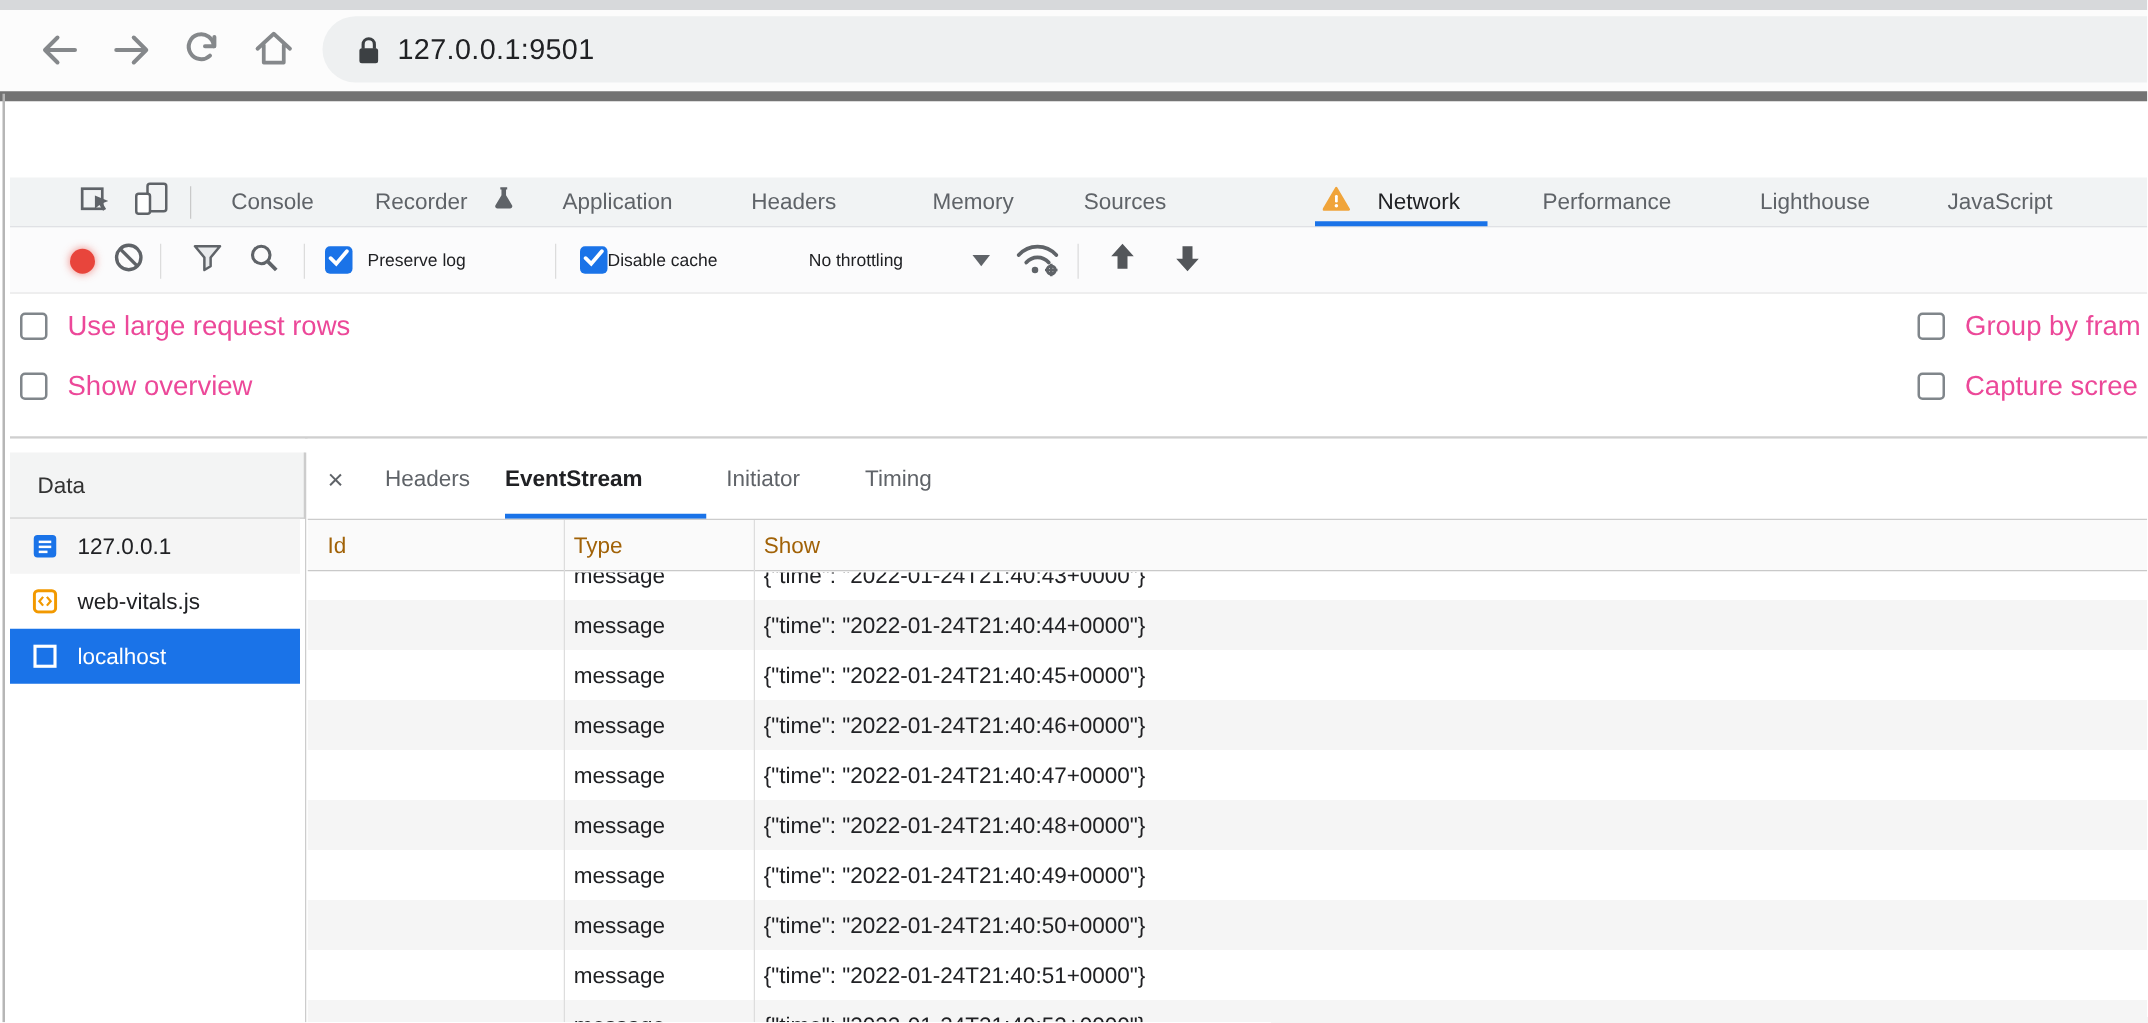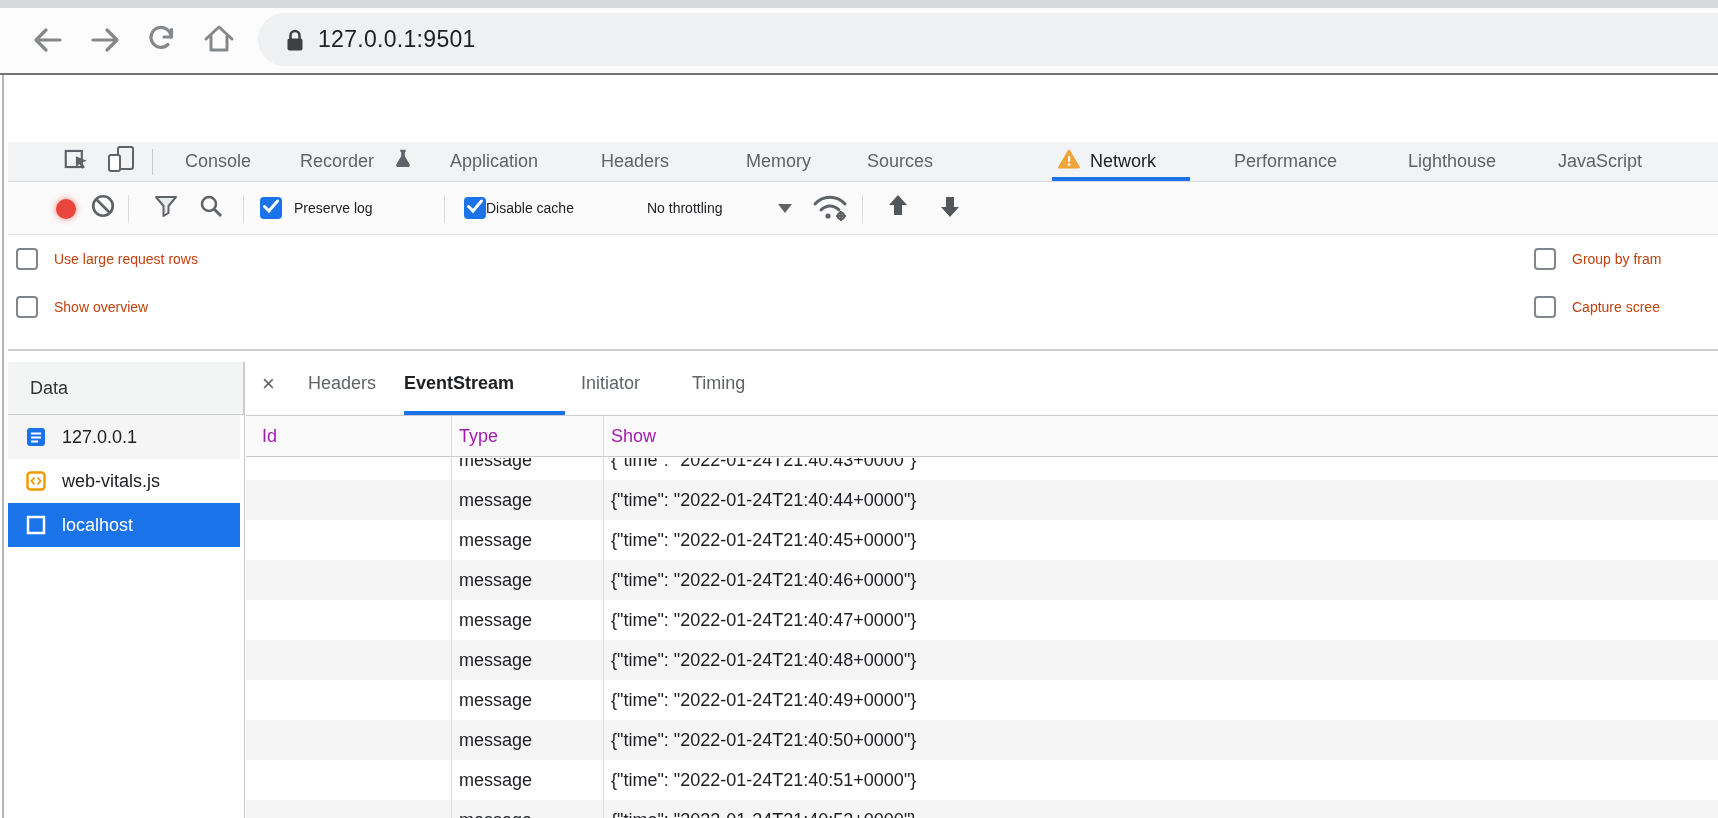--- a/index.html
+++ b/index.html
@@ -1,21 +1,21 @@
 <!DOCTYPE html>
 <html><head>
 <meta charset="utf-8">
 <style>
   html,body{margin:0;padding:0;background:#fff;}
   #screen{position:relative;width:1718px;height:818px;overflow:hidden;
     font-family:"Liberation Sans",sans-serif;color:#202124;background:#fff;}
   .abs{position:absolute;}
   
   #top-edge{left:0;top:0;width:1718px;height:8px;background:#d7d9db;}
-  #browser-toolbar{left:0;top:8px;width:1718px;height:65px;background:#fcfcfc;border-bottom:2px solid #737373;}
+  #browser-toolbar{left:0;top:8px;width:1718px;height:65px;background:#fcfcfc;border-bottom:8px solid #737373;}
   .navbtn{top:15px;width:38px;height:38px;display:flex;align-items:center;justify-content:center;}
   #url-pill{left:258px;top:5px;width:1460px;height:53px;background:#eef0f1;border-radius:27px 0 0 27px;display:flex;align-items:center;}
   #url-text{margin-left:60px;font-size:23px;color:#202124;letter-spacing:.3px;}
   
   #dt-titlebar{left:8px;top:90px;width:1710px;height:52px;background:#f8eae8;border-radius:10px 0 0 0;
     box-shadow:inset 0 1px 0 rgba(0,0,0,.08);}
   .light{top:15px;width:22px;height:22px;border-radius:50%;}
   #dt-title{right:127px;top:0;height:52px;display:flex;align-items:center;font-weight:bold;font-size:19px;color:#3a3a3a;}
   #dt-tabbar{left:8px;top:142px;width:1710px;height:40px;background:#f1f3f4;border-bottom:1px solid #dadce0;box-sizing:border-box;}
   .dtab{top:0;height:39px;display:flex;align-items:center;font-size:18px;color:#5f6368;white-space:nowrap;}
@@ -28,39 +28,39 @@
   .tsep{top:13px;width:1px;height:28px;background:#dcdcdc;}
   #record-dot{left:48px;top:17px;width:20px;height:20px;border-radius:50%;background:#e8453c;box-shadow:0 0 7px rgba(232,69,60,.65);}
   .tlabel{font-size:14px;color:#202124;white-space:nowrap;}
   .cb{width:22px;height:22px;border-radius:4px;box-sizing:border-box;}
   .cb.checked{background:#1a73e8;display:flex;align-items:center;justify-content:center;}
   .cb.un{background:#fff;border:2px solid #80868b;}
   .caret{width:0;height:0;border-left:7px solid transparent;border-right:7px solid transparent;border-top:9px solid #5f6368;}
   
   #dt-options{left:8px;top:235px;width:1710px;height:116px;background:#fff;border-bottom:2px solid #cfcfcf;box-sizing:border-box;}
   .opt{display:flex;align-items:center;gap:16px;}
-  .optlabel{font-size:14px;color:#c2410c;white-space:nowrap;}
+  .optlabel{font-size:22px;color:#ec4899;white-space:nowrap;}
   
   #left-pane{left:8px;top:351px;width:236px;height:467px;background:#fff;}
   #name-header{left:0;top:11px;width:236px;height:53px;background:#f3f4f4;border-bottom:1px solid #ccc;border-right:1px solid #ccc;
     box-sizing:border-box;display:flex;align-items:center;font-size:18px;color:#333;}
   #name-header span{margin-left:22px;}
   .sitem{left:0;width:232px;height:44px;display:flex;align-items:center;font-size:18px;color:#202124;}
   .sitem .icn{margin-left:18px;width:20px;height:20px;flex:0 0 20px;}
   .sitem .lbl{margin-left:16px;white-space:nowrap;}
   .sitem.row-even{background:#f5f5f5;}
   .sitem.selected{background:#1a73e8;color:#fff;}
   #pane-divider{left:244px;top:362px;width:1px;height:456px;background:#ccc;}
   #right-pane{left:246px;top:351px;width:1472px;height:467px;background:#fff;overflow:hidden;}
   .rtab{top:1px;height:63px;display:flex;align-items:center;font-size:18px;color:#5f6368;white-space:nowrap;}
   .rtab.active{color:#202124;font-weight:bold;}
   #es-underline{left:158px;top:60px;width:161px;height:4px;background:#1a73e8;}
   #strip-border{left:0;top:64px;width:1472px;height:1px;background:#ccc;}
   #grid-header{left:0;top:65px;width:1472px;height:41px;background:#fafafa;border-bottom:1px solid #c9c9c9;box-sizing:border-box;}
-  .gh{top:0;height:40px;display:flex;align-items:center;font-size:18px;color:#a21caf;}
+  .gh{top:0;height:40px;display:flex;align-items:center;font-size:18px;color:#a16207;}
   .colline{top:65px;width:1px;height:402px;background:#ddd;z-index:5;}
   #rows{left:0;top:107px;width:1472px;}
   .row{position:relative;height:40px;overflow:hidden;background:#fff;}
   .row.stripe{background:#f5f5f5;}
   .row.clip-top{height:22px;}
   .row.clip-top .cell{top:-18px;}
   .row.clip-bottom{height:18px;}
   .cell{position:absolute;top:0;height:40px;line-height:40px;font-size:18px;color:#202124;white-space:nowrap;}
   .cell.c-type{left:213px;}
   .cell.c-data{left:365px;}
@@ -136,21 +136,21 @@
       </div>
     <div class="abs dtab" style="left:593px">
         <span>Headers</span>
       </div>
     <div class="abs dtab" style="left:738px">
         <span>Memory</span>
       </div>
     <div class="abs dtab" style="left:859px">
         <span>Sources</span>
       </div>
-    <div class="abs dtab active" style="left:1050px;gap:10px">
+    <div class="abs dtab active" style="left:1050px;gap:22px">
       <span><svg width="22" height="20" viewBox="0 0 22 20">
             <path d="M11 1.5 L21 18.5 H1 Z" fill="#f0a43a" stroke="#f0a43a" stroke-width="2" stroke-linejoin="round"></path>
             <rect x="10" y="7" width="2.2" height="6" rx="1" fill="#fff"></rect>
             <circle cx="11.1" cy="15.6" r="1.4" fill="#fff"></circle>
           </svg></span>
       <span>Network</span>
     </div>
     <div class="abs" id="net-underline"></div>
     <div class="abs dtab" style="left:1226px">
         <span>Performance</span>

